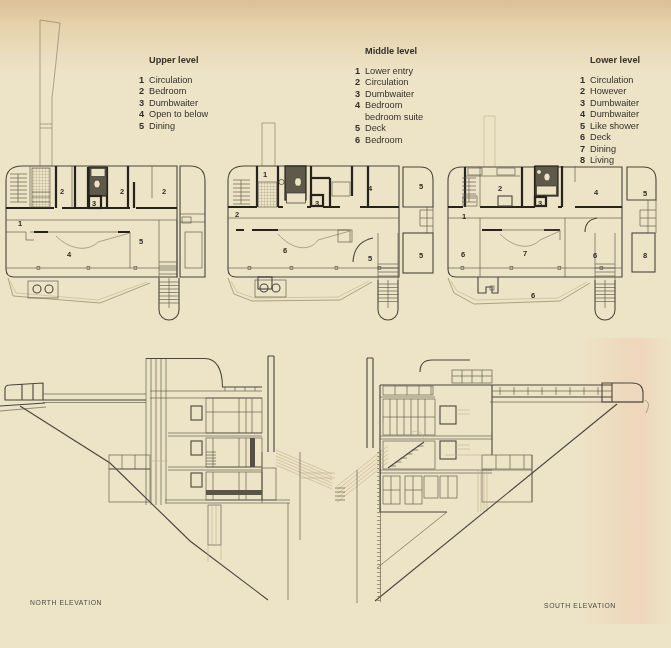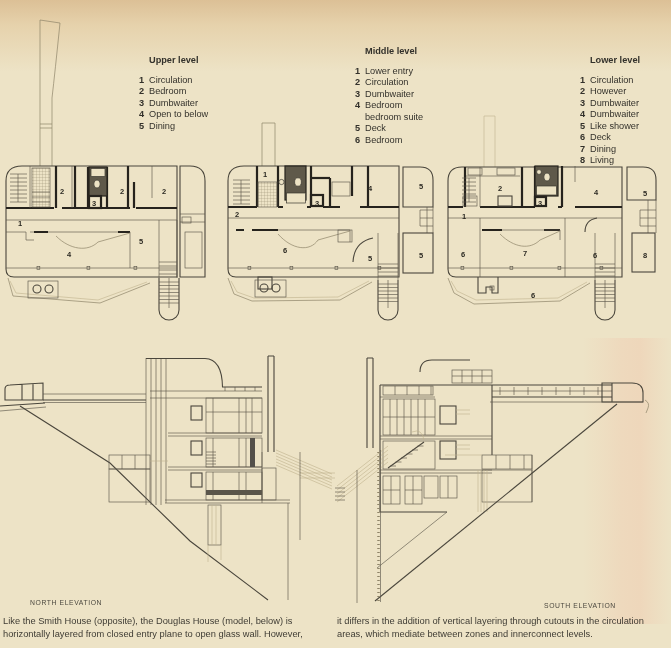--- a/index.html
+++ b/index.html
@@ -357,15 +357,13 @@
       </div>
     <div class="row">
         <span class="num">8</span>
         <span class="lab">Living</span>
       </div>
   </div>
 
   <div class="elevcap" style="left:30px;top:599px;">NORTH ELEVATION</div>
   <div class="elevcap" style="left:544px;top:602px;">SOUTH ELEVATION</div>
 
-  <div class="para" style="left:3px;top:615px;width:322px;">Like the Smith House (opposite), the Douglas House (model, below) is horizontally layered from closed entry plane to open glass wall. However,</div>
-  <div class="para" style="left:337px;top:615px;width:330px;">it differs in the addition of vertical layering through cutouts in the circulation areas, which mediate between zones and innerconnect levels.</div>
 </div>
 
 </body></html>

